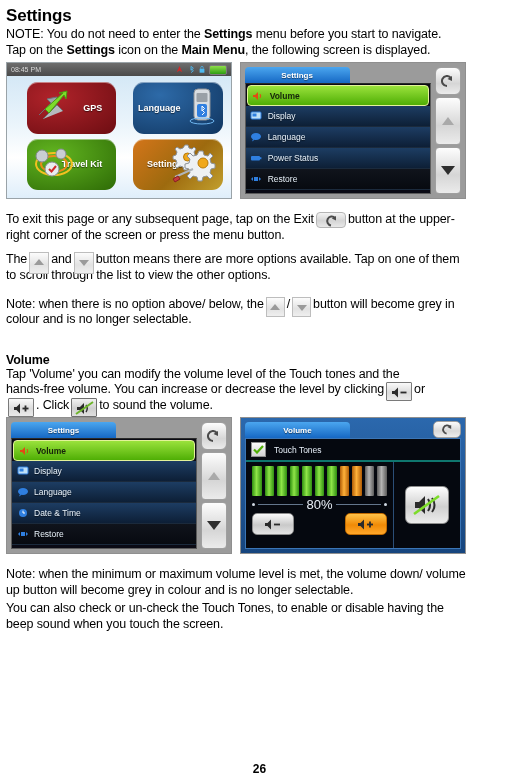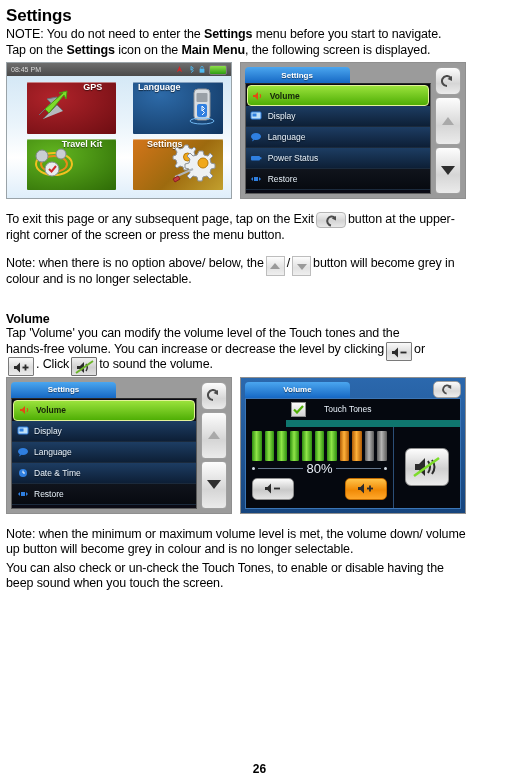--- a/index.html
+++ b/index.html
@@ -132,23 +132,23 @@
   .mm .tiles {
     display: grid;
     grid-template-columns: 1fr 1fr;
     grid-template-rows: 1fr 1fr;
     gap: 5px;
     padding: 6px 8px 8px 8px;
     height: calc(100% - 13px);
     box-sizing: border-box;
   }
   .tile {
-    border-radius: 1px;
+    border-radius: 11px;
     position: relative;
-    display: flex; justify-content: flex-end;
+    display: flex; align-items: center; justify-content: flex-end;
     box-shadow: inset 0 1px 0 rgba(255,255,255,.45);
     overflow: hidden;
     margin-left: 12px;
   }
   .tile .tlabel {
     font-size: 9px; color: #fff; font-weight: bold;
     text-shadow: 0 1px 1px rgba(0,0,0,.55);
     padding-right: 14px; line-height: 10px; text-align: left;
     max-width: 46px;
   }
@@ -268,24 +268,23 @@
     border-radius: 5px;
     display: flex; align-items: center; justify-content: center;
   }
   .vol .panel {
     flex: 1;
     background: #05080f;
     border: 1px solid #3b75b5;
     display: flex; flex-direction: column;
   }
   .vol .ttrow {
-    height: 21px; display: flex; align-items: center; gap: 18px;
+    height: 21px; display: flex; align-items: center; gap: 8px;
     padding-left: 5px;
-    border-bottom: 7px solid #0f766e;
-    margin-left: 40px;
+    border-bottom: 2px solid #0f766e;
   }
   .vol .chk {
     width: 13px; height: 13px;
     background: linear-gradient(#fcfcfc,#d2d2d2);
     border: 1px solid #8e8e8e;
     display: flex; align-items: center; justify-content: center;
   }
   .vol .ttlabel { color: #e6eef7; font-size: 8.5px; }
   .vol .lower { flex: 1; display: flex; }
   .vol .leftcol { flex: 1; display: flex; flex-direction: column; padding: 4px 6px 4px 6px; border-right: 1px solid #2b4e77; }
@@ -481,20 +480,21 @@
           </div>
       </div>
     </div>
   </div>
 
   <p class="body-text gap"><span>To exit this page or any subsequent page, tap on the Exit</span><span class="inline-btn btn-exit"><svg width="14" height="12" viewBox="0 0 14 12">
           <path d="M10 3 a4.5 4.5 0 1 0 -4 7.5" stroke="#4a4a4a" stroke-width="2" fill="none"></path>
           <path d="M11 1 L11 5.5 L6.8 3.4z" fill="#4a4a4a"></path>
         </svg></span><span>button at the upper-right corner of the screen or press the menu button.</span></p>
 
+  <p class="body-text gap-sm"><span>The</span><span class="inline-btn btn-arrow up"><span class="tri"></span></span><span>and</span><span class="inline-btn btn-arrow down"><span class="tri"></span></span><span>button means there are more options available. Tap on one of them to scroll through the list to view the other options.</span></p>
 
   <p class="body-text gap"><span>Note: when there is no option above/ below, the</span><span class="inline-btn btn-arrow small up"><span class="tri"></span></span><span>/</span><span class="inline-btn btn-arrow small down"><span class="tri"></span></span><span>button will become grey in colour and is no longer selectable.</span></p>
 
   <h2 class="section-title" style="margin-top:25px">Volume</h2>
 
   <p class="body-text"><span>Tap 'Volume' you can modify the volume level of the Touch tones and the</span><br><span>hands-free volume. You can increase or decrease the level by clicking</span><span class="inline-btn btn-spk"><svg width="18" height="13" viewBox="0 0 18 13">
           <path d="M1 5 h2.5 l3.5-3.5 v10 L3.5 8 H1 z" fill="#2b2b2b"></path>
           <rect x="9.5" y="5.6" width="6" height="1.8" fill="#2b2b2b"></rect>
         </svg></span><span>or</span><br><span class="inline-btn btn-spk"><svg width="18" height="13" viewBox="0 0 18 13">
           <path d="M1 5 h2.5 l3.5-3.5 v10 L3.5 8 H1 z" fill="#2b2b2b"></path>

